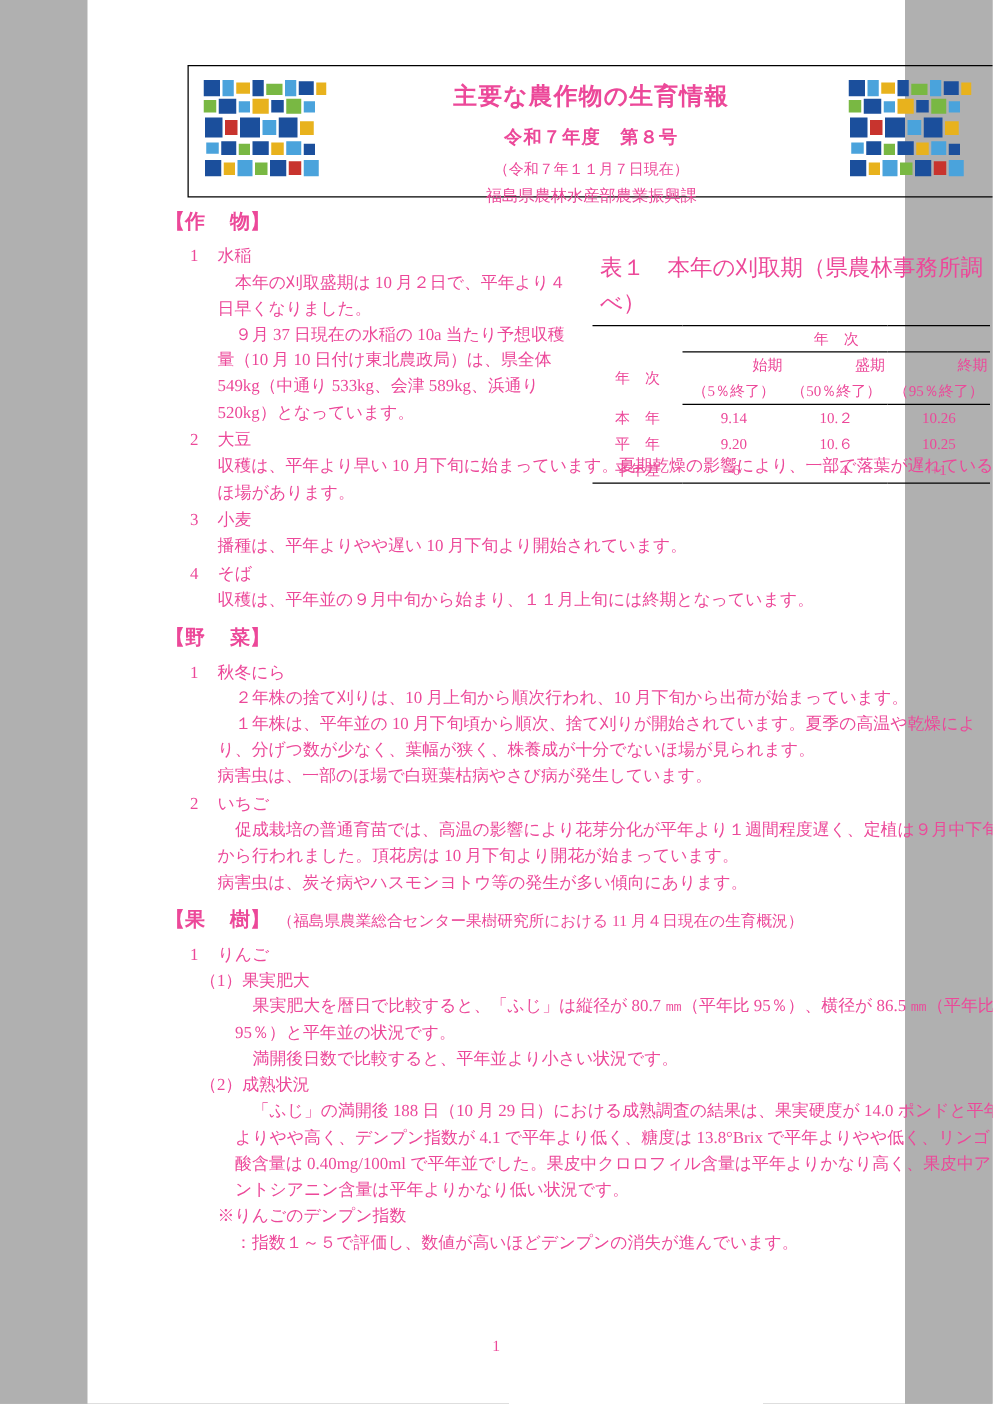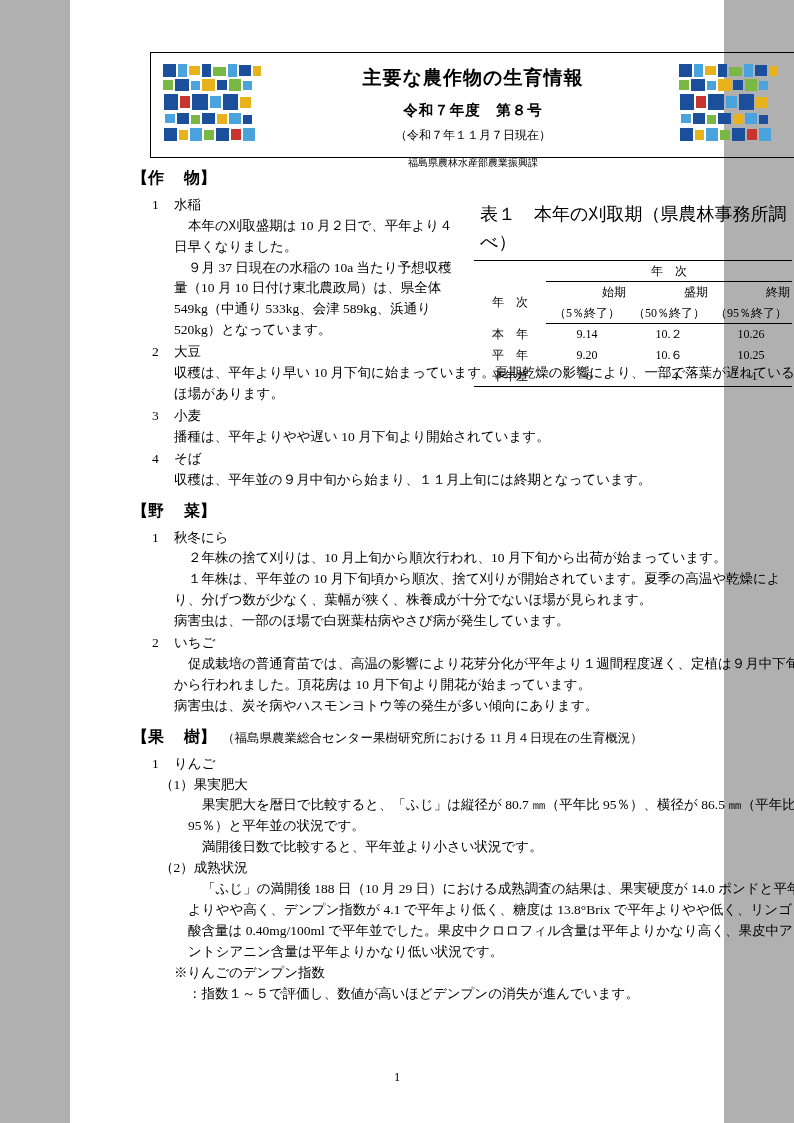--- a/index.html
+++ b/index.html
@@ -8,21 +8,21 @@
     background: #b0b0b0;
   }
   .page {
     width: 654px;
     height: 1123px;
     background: #ffffff;
     margin: 0 auto;
     position: relative;
     box-sizing: border-box;
     font-family: "Liberation Serif", "DejaVu Serif", serif;
-    color: #000000;
+    color: #ec4899;
     font-size: 13.5px;
     line-height: 1.55;
   }
   .content {
     position: absolute;
     left: 62px;
     top: 52px;
     width: 670px;
   }
 
@@ -49,22 +49,22 @@
     font-size: 14.5px;
     font-weight: bold;
     margin-top: 7px;
     letter-spacing: 1px;
   }
   .hdr-sub2 {
     font-size: 12px;
     margin-top: 4px;
   }
   .hdr-sub3 {
-    font-size: 10px;
-    margin-top: 10px;
+    font-size: 13px;
+    margin-top: 2px;
   }
   .logo {
     position: absolute;
     top: 9px;
     width: 108px;
     height: 84px;
   }
   .logo.left { left: 10px; }
   .logo.right { right: 10px; }
   .logo svg { display: block; }

